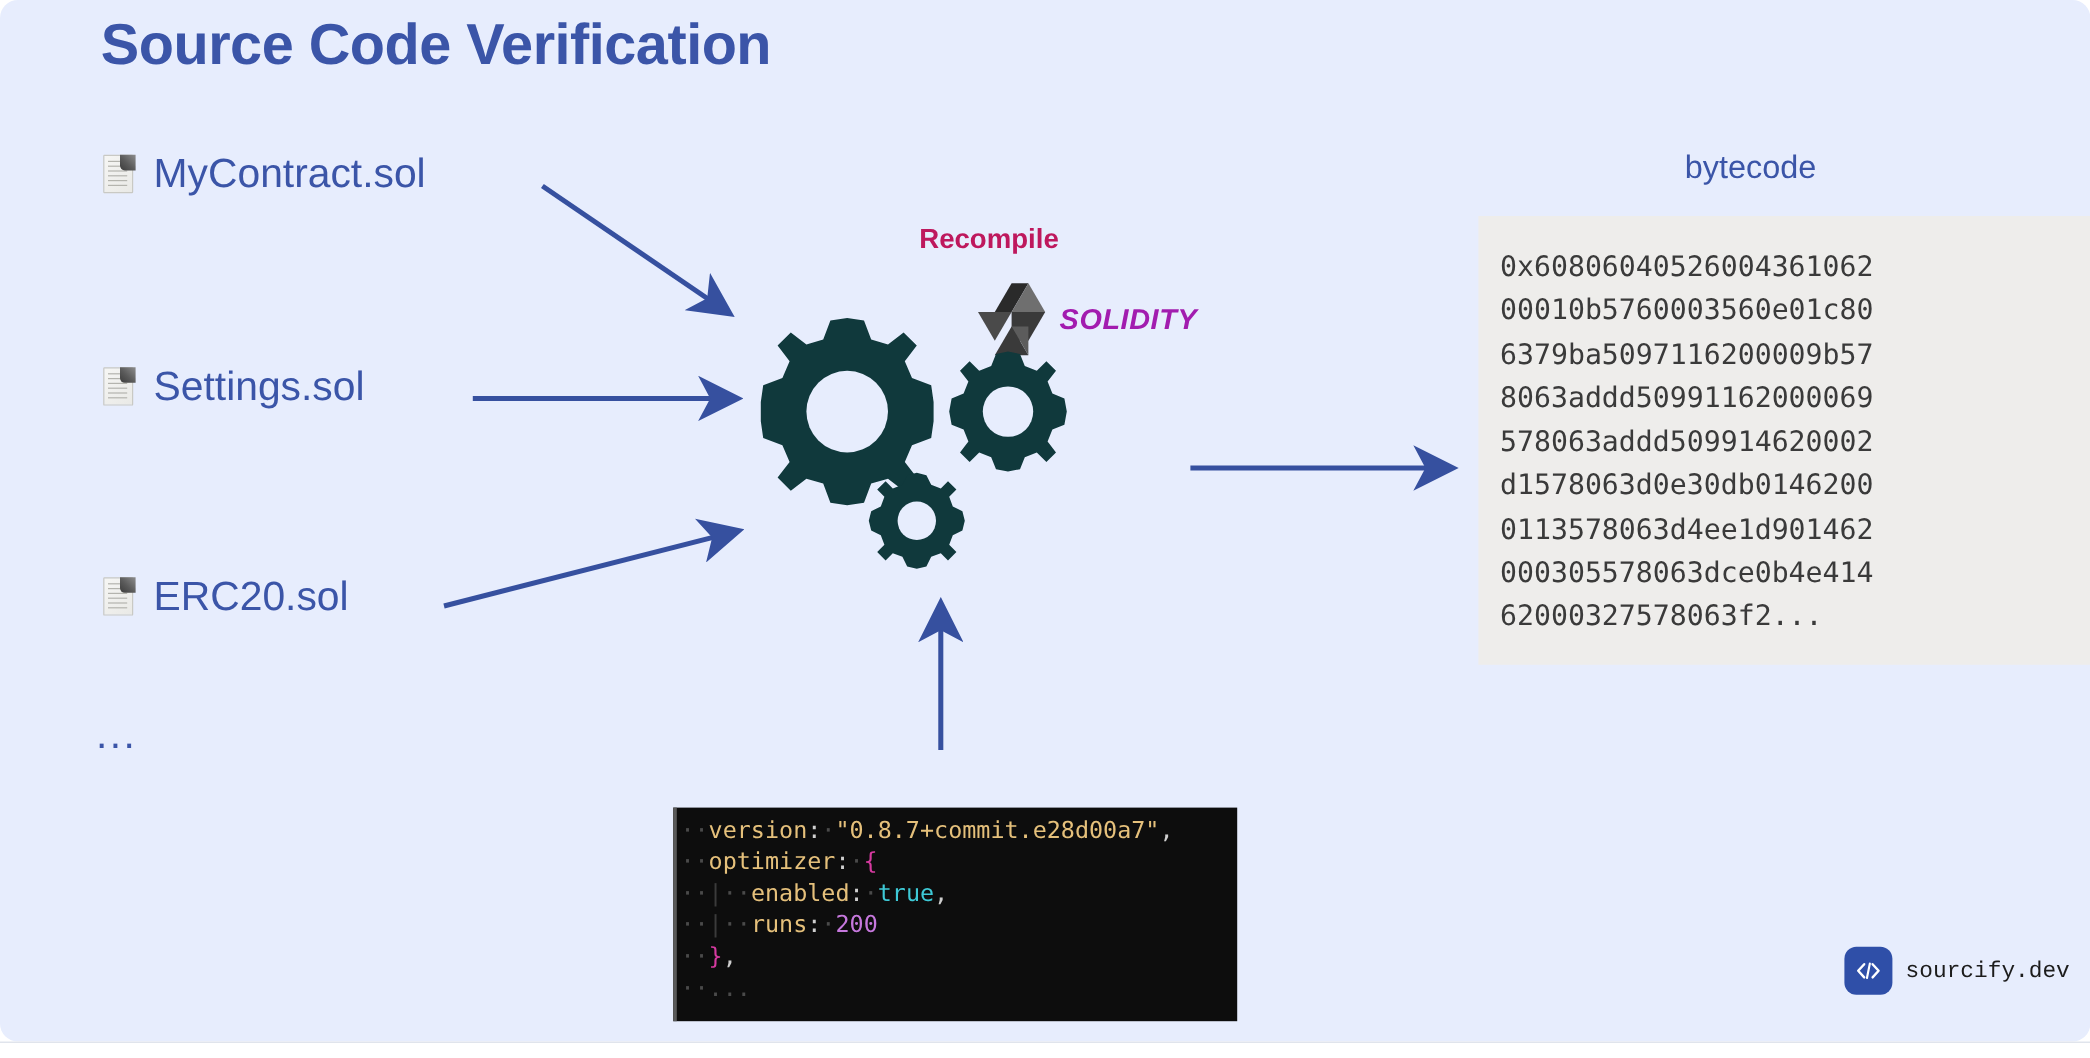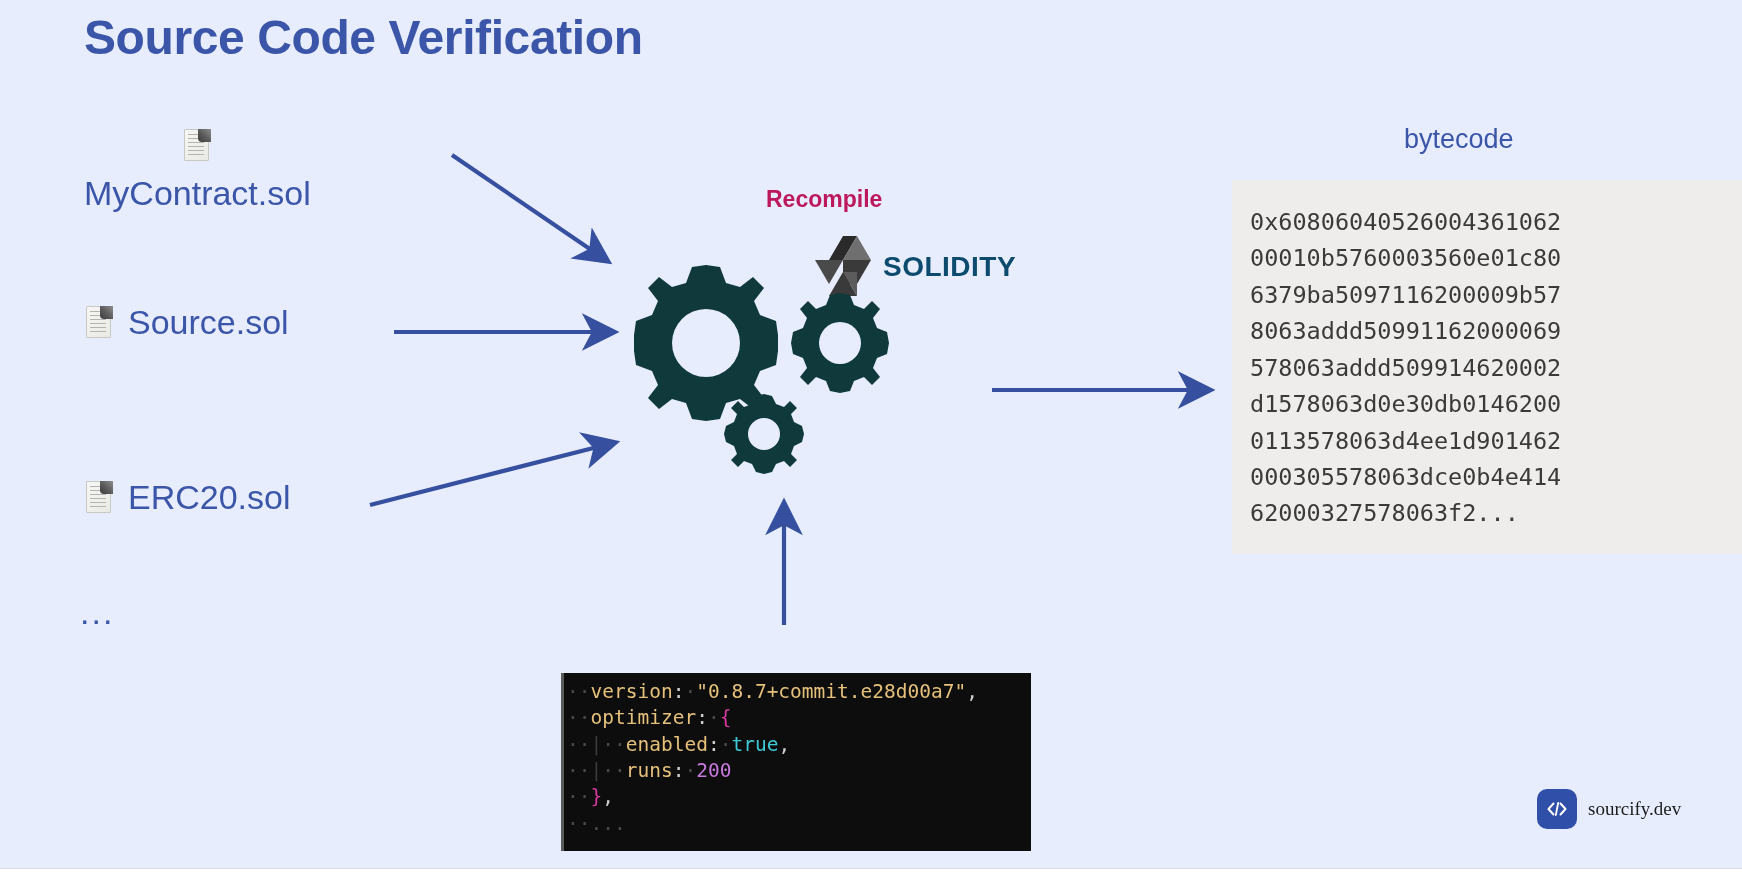--- a/index.html
+++ b/index.html
@@ -8,20 +8,21 @@
     background: #ffffff;
     font-family: "Liberation Sans", sans-serif;
     overflow: hidden;
   }
   #slide {
     position: relative;
     width: 1742px;
     height: 868px;
     background: #e7edfd;
     overflow: hidden;
+    border-radius: 15px;
   }
   #bottom-strip {
     position: absolute;
     left: 0; top: 868px;
     width: 1742px; height: 14px;
     background: #ffffff;
     border-top: 1px solid #d9dee8;
   }
 
   
@@ -99,24 +100,25 @@
 
   
   #solidity-logo {
     position: absolute;
     left: 812px; top: 234px;
     display: flex;
     align-items: center;
     gap: 9px;
   }
   #solidity-word {
-    font-size: 28px;
+    font-size: 24px;
     font-weight: bold;
-    color: #0c4a6e;
+    color: #a21caf;
     letter-spacing: 0.5px;
+    font-style: italic;
   }
 
   
   #gears { position: absolute; left: 628px; top: 265px; }
 
   
   #bytecode-label {
     position: absolute;
     left: 1404px; top: 124px;
     font-size: 27px;
@@ -193,54 +195,54 @@
     display: flex;
     align-items: center;
     justify-content: center;
     color: #ffffff;
     font-family: "DejaVu Sans Mono", monospace;
     font-size: 15px;
     font-weight: bold;
     letter-spacing: -1px;
   }
   #sourcify-text {
-    font-family: Liberation Serif, serif;
+    font-family: Liberation Mono, monospace;
     font-size: 19px;
     color: #1c1c1c;
   }
 
   
   #arrows {
     position: absolute;
     left: 0; top: 0;
     width: 1742px; height: 868px;
     pointer-events: none;
   }
 </style>
 </head>
 <body>
 
 <div id="slide">
 
   <div id="title">Source Code Verification</div>
 
-  <div class="file-row" style="left:84px; top:128px;flex-direction:column;">
+  <div class="file-row" style="left:84px; top:128px;">
     <span class="file-icon">
       <span class="sheet"></span>
         <span class="curl"></span>
     </span>
     <span class="file-name">MyContract.sol</span>
   </div>
 
   <div class="file-row" style="left:84px; top:305px;">
     <span class="file-icon">
       <span class="sheet"></span>
         <span class="curl"></span>
     </span>
-    <span class="file-name">Source.sol</span>
+    <span class="file-name">Settings.sol</span>
   </div>
 
   <div class="file-row" style="left:84px; top:480px;">
     <span class="file-icon">
       <span class="sheet"></span>
         <span class="curl"></span>
     </span>
     <span class="file-name">ERC20.sol</span>
   </div>
 

